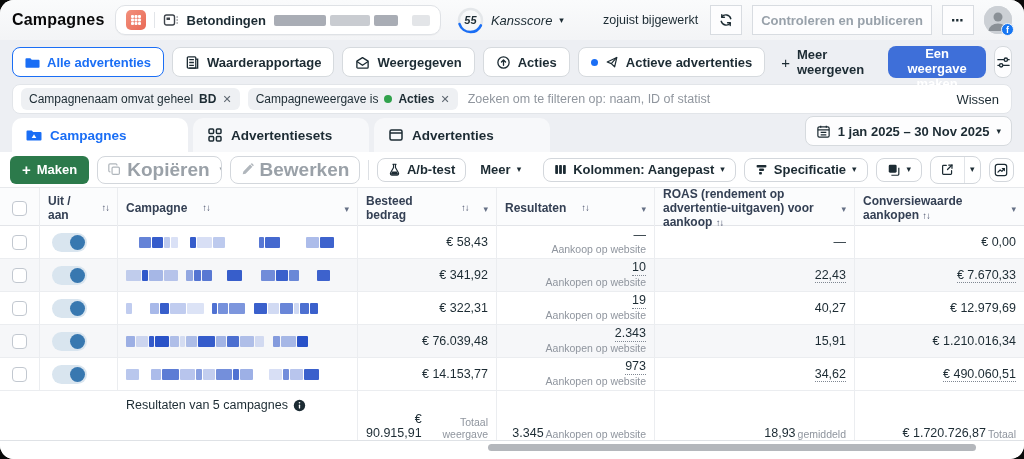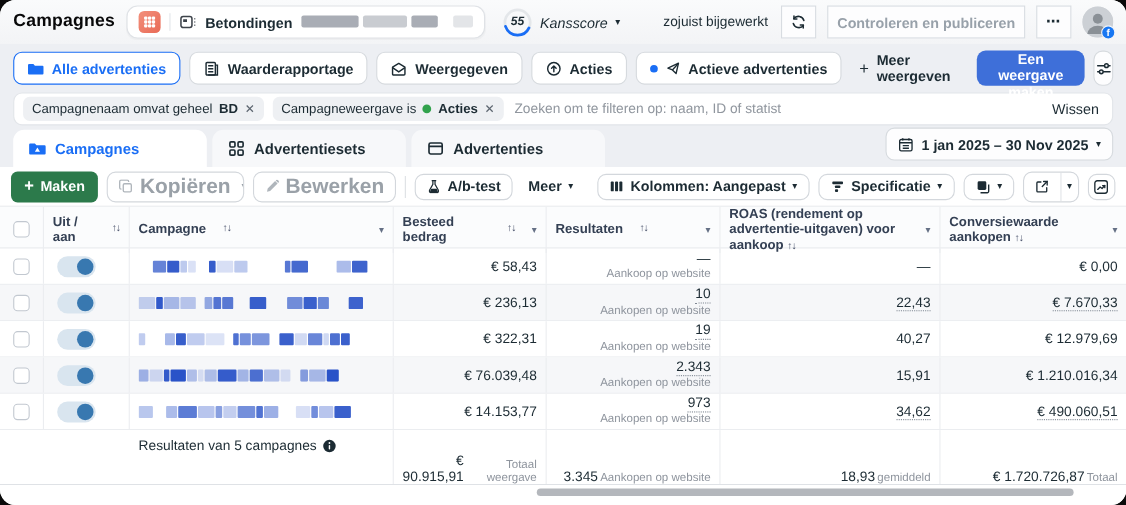--- a/index.html
+++ b/index.html
@@ -481,21 +481,21 @@
             <span style="width: 15px; background: rgba(38, 80, 199, 0.92);"></span>
             <span style="width: 17px; background: transparent;"></span>
             <span style="width: 14px; background: rgba(38, 80, 199, 0.64);"></span>
             <span style="width: 12px; background: rgba(38, 80, 199, 0.91);"></span>
             <span style="width: 10px; background: rgba(38, 80, 199, 0.67);"></span>
             <span style="width: 16px; background: transparent;"></span>
             <span style="width: 13px; background: rgba(38, 80, 199, 0.89);"></span>
           </span>
         </div>
       <div class="td num">
-          <span>€ 236,13</span>
+          <span>€ 341,92</span>
         </div>
       <div class="td num two">
           <span class="dotted">10</span>
           <span class="sub">Aankopen op website</span>
         </div>
       <div class="td num">
           <span class="dotted">22,43</span>
         </div>
       <div class="td num">
           <span class="dotted">€ 7.670,33</span>

